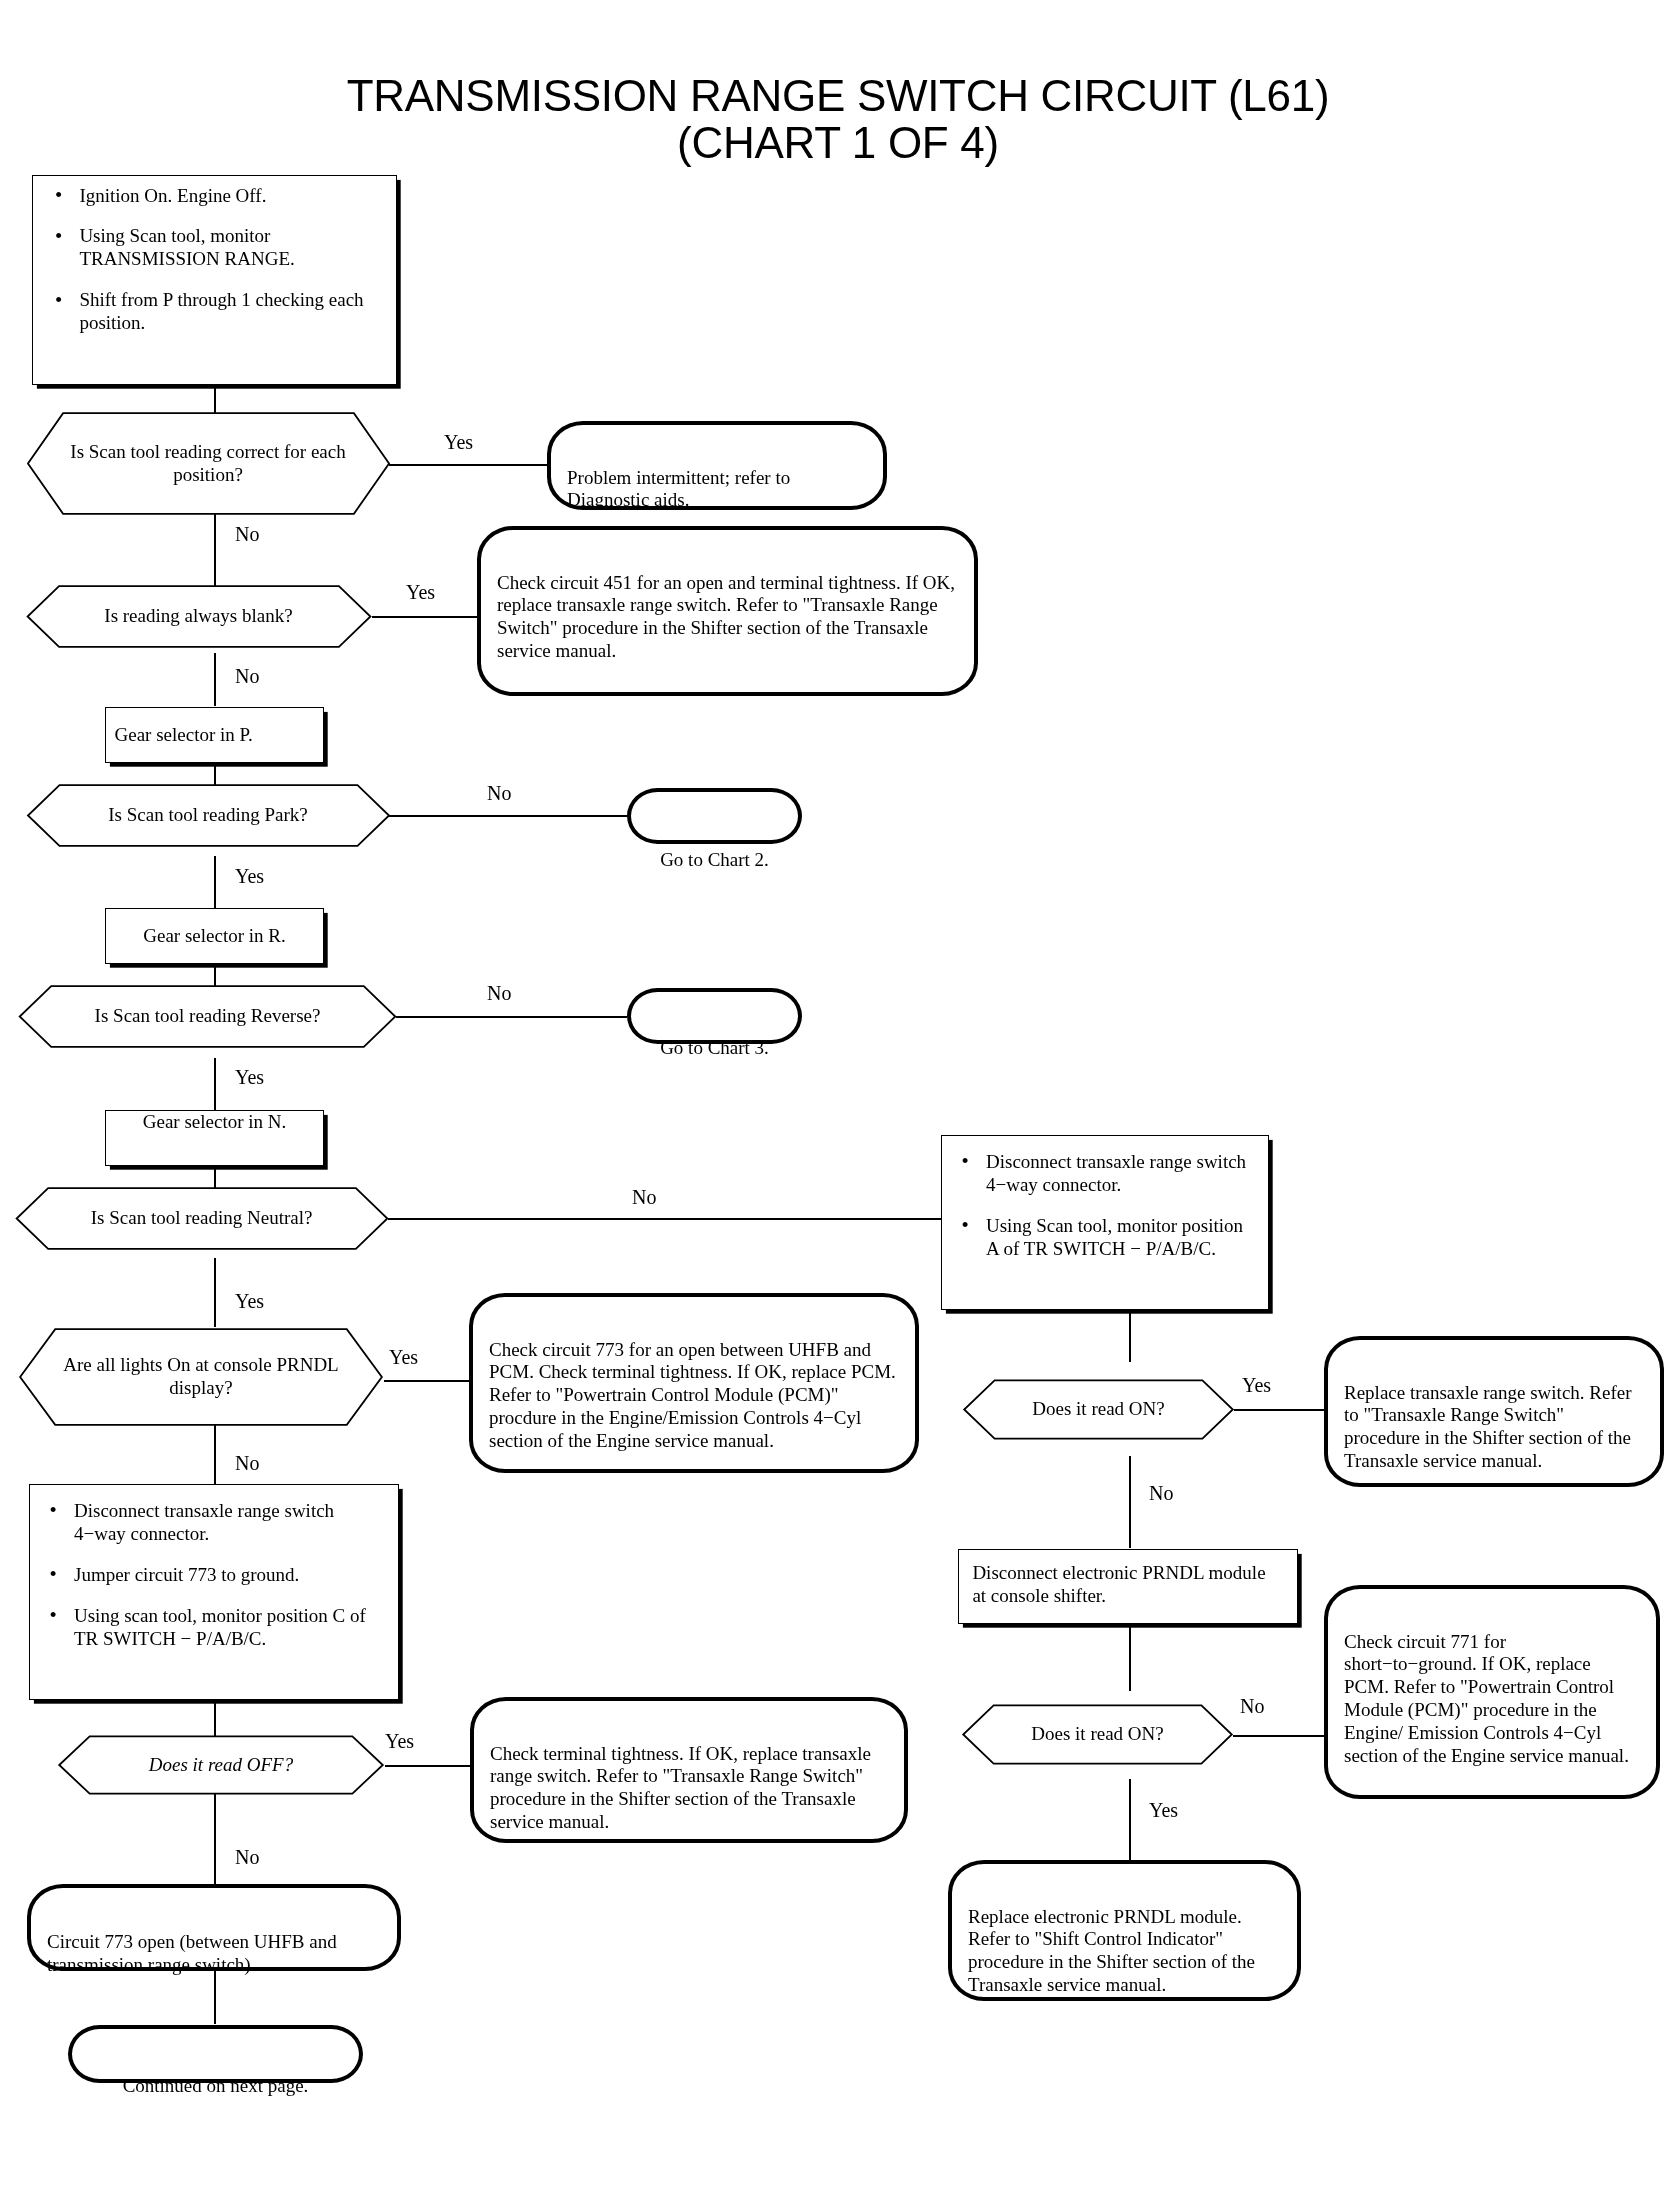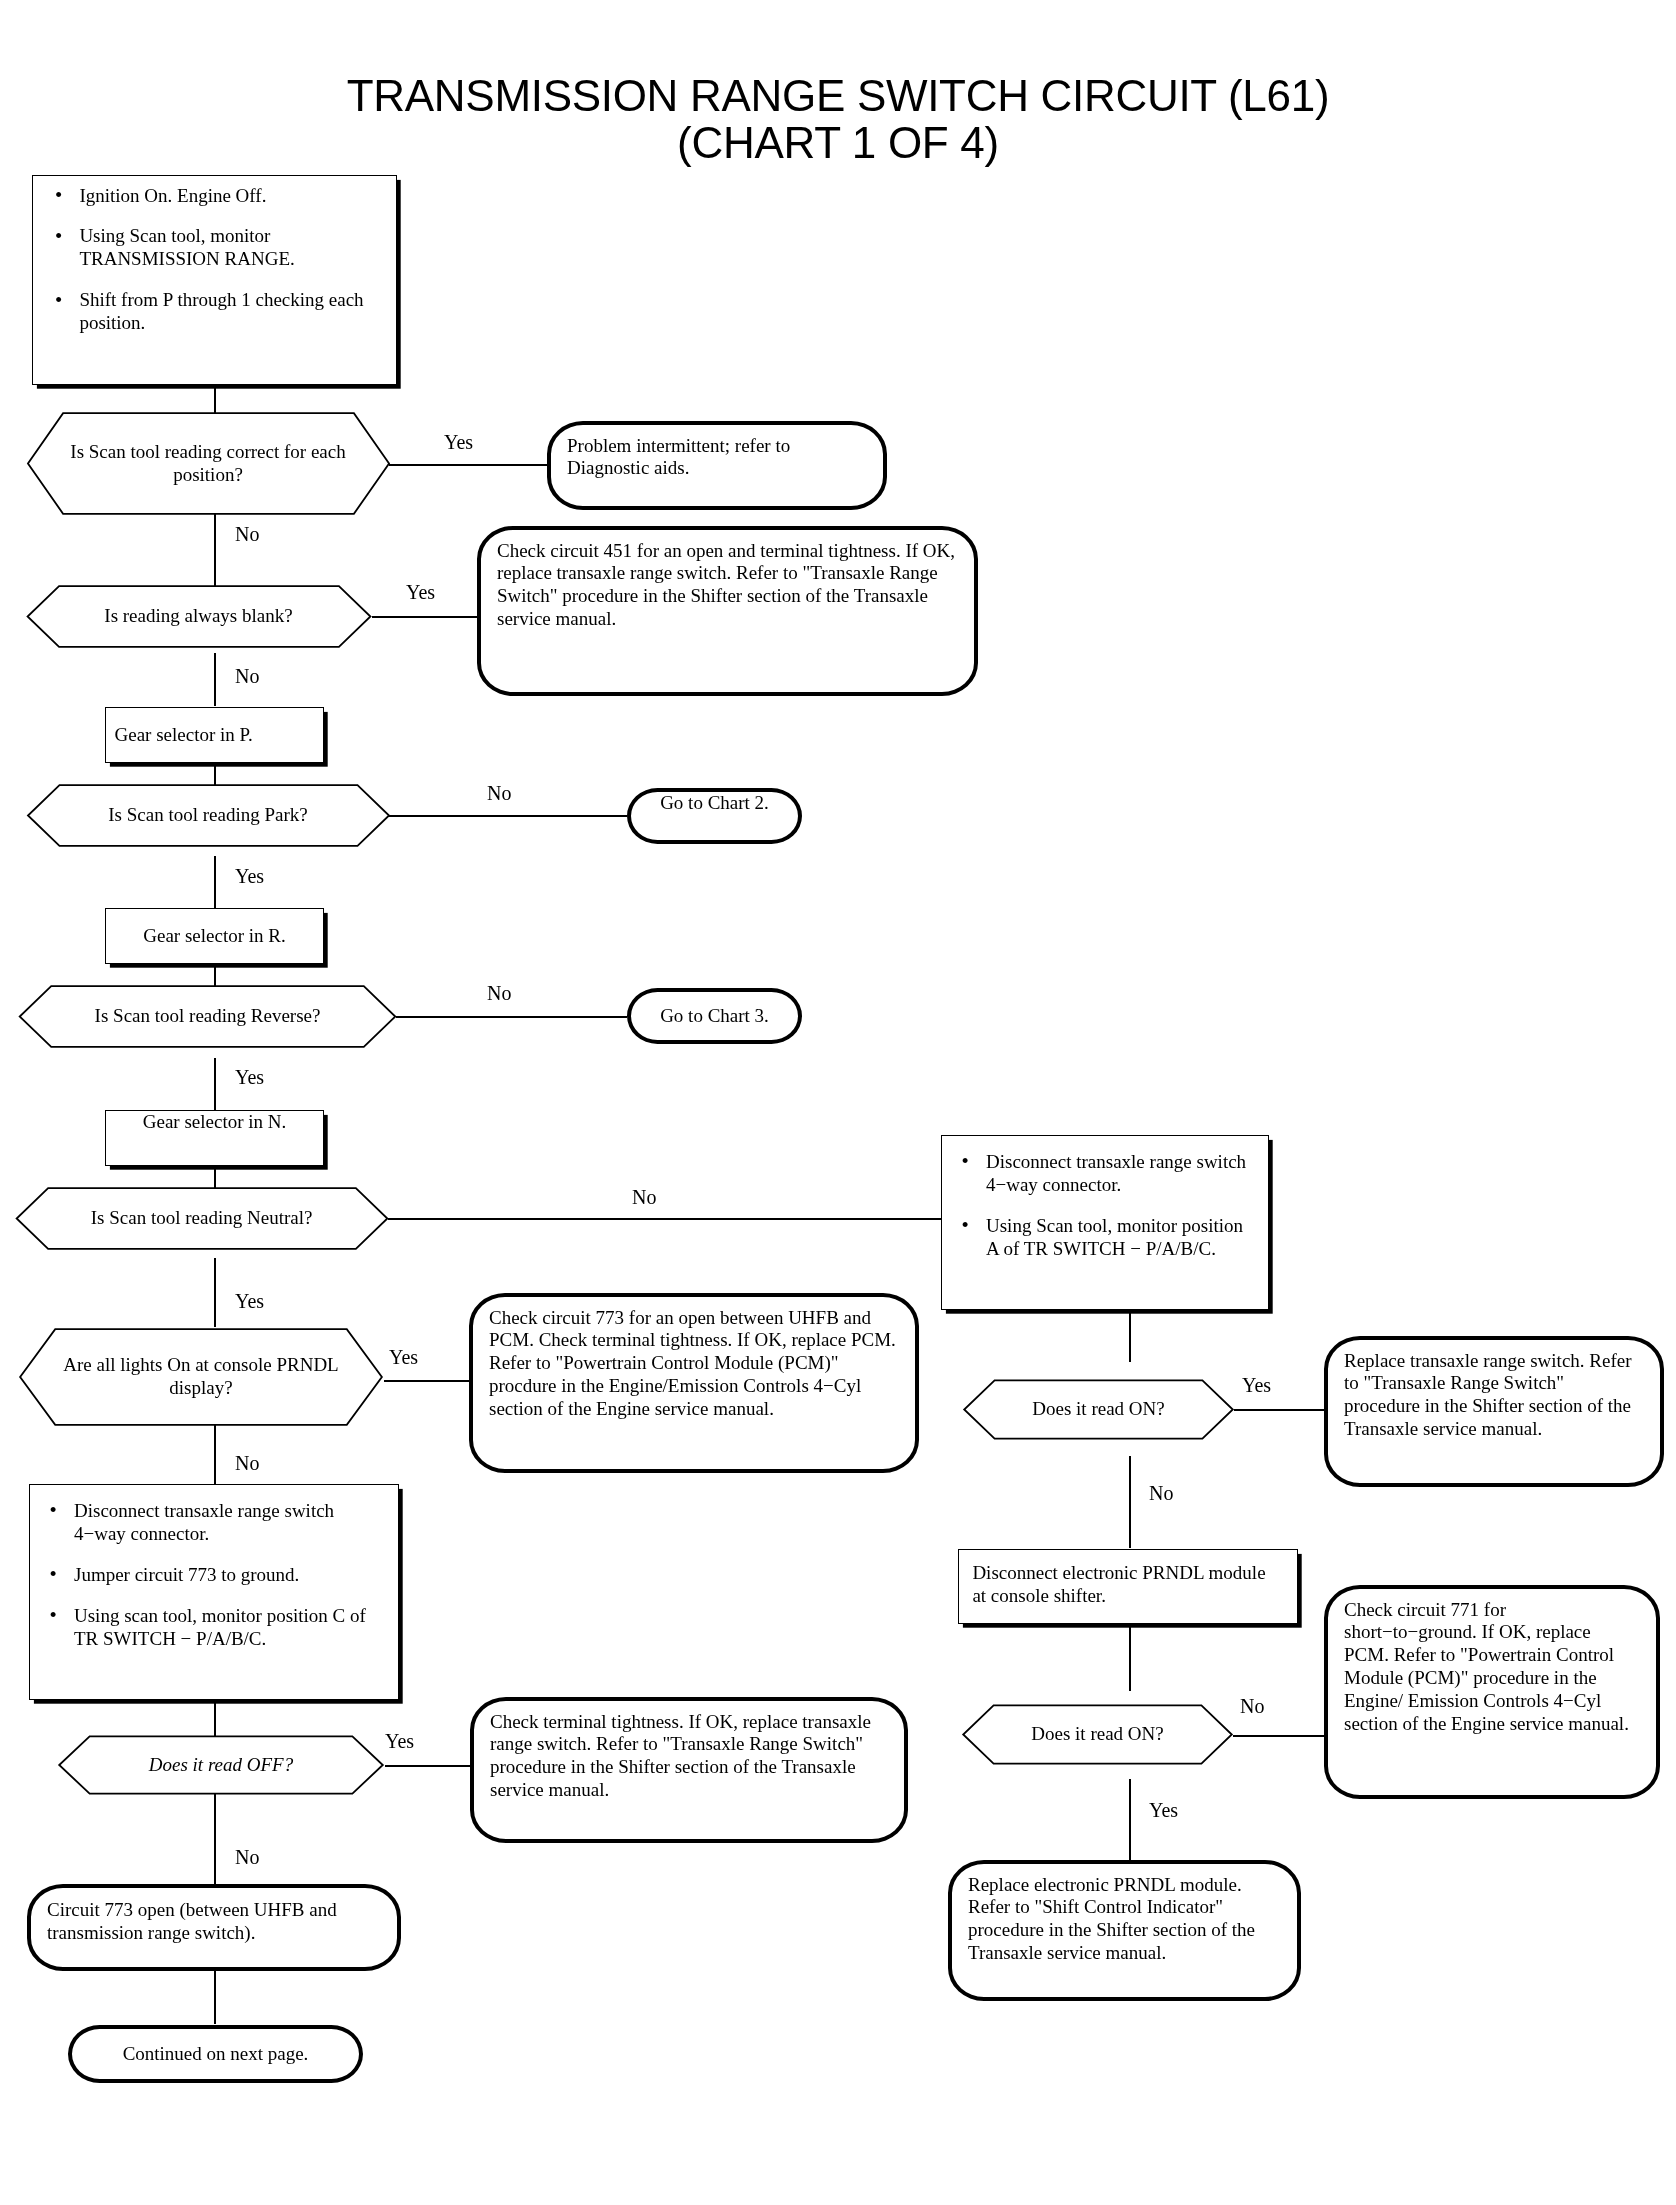--- a/index.html
+++ b/index.html
@@ -15,21 +15,21 @@
   
   .node{position:absolute;box-sizing:border-box;background:#fff;}
 
   
   .proc{border:1.8px solid #000;
         box-shadow:4.3px 4.3px 0 -0.6px #000;}
   .proc .inner{padding:8.5px 13.4px;}
 
   
   .term{border:4.3px solid #000;border-radius:36px/33px;}
-  .term .inner{padding:9.7px 16px;}
+  .term .inner{padding:9.7px 16px;margin-top:32px;}
 
   
   .hex{position:absolute;}
   .hex svg{position:absolute;left:0;top:0;overflow:visible;}
   .hex .htext{position:absolute;left:0;top:0;width:100%;height:100%;
               display:flex;align-items:center;justify-content:center;
               text-align:center;}
 
   
   .t{font-size:19px;line-height:1.20;}
@@ -149,21 +149,21 @@
 <div class="hex" style="left:25.5px;top:784px;width:365px;height:63px;">
   <svg width="365" height="63" viewBox="0 0 600 104">
       <polygon points="54,2 546,2 598,52 546,102 54,102 2,52" fill="#fff" stroke="#000" stroke-width="3"></polygon>
     </svg>
   <div class="htext">
       <span class="t" style="padding:0 36px;">Is Scan tool reading Park?</span>
     </div>
 </div>
 
 <div class="node term" style="left:627px;top:788px;width:175px;height:56px;">
-  <div class="inner" style="display:flex;align-items:flex-start;justify-content:center;height:100%;padding:0 6px;box-sizing:border-box;">
+  <div class="inner" style="display:flex;align-items:flex-end;justify-content:center;height:100%;padding:0 6px;box-sizing:border-box;">
     <span class="t">Go to Chart 2.</span>
   </div>
 </div>
 
 <div class="node proc" style="left:105px;top:908px;width:219px;height:56px;">
   <div class="inner" style="display:flex;align-items:center;justify-content:center;height:100%;padding:0 8.5px;box-sizing:border-box;">
     <span class="t">Gear selector in R.</span>
   </div>
 </div>
 

